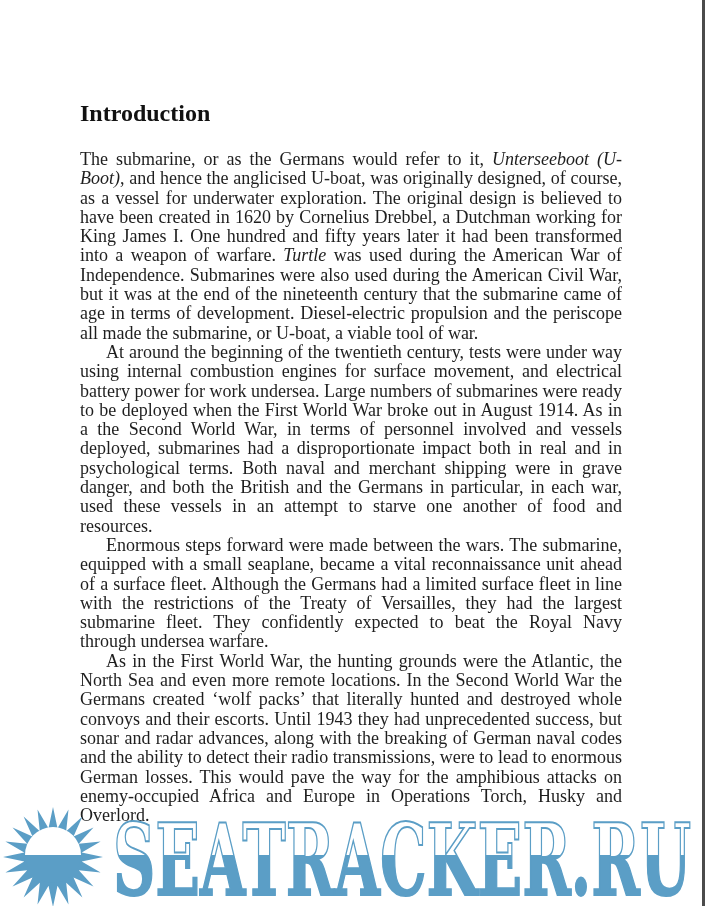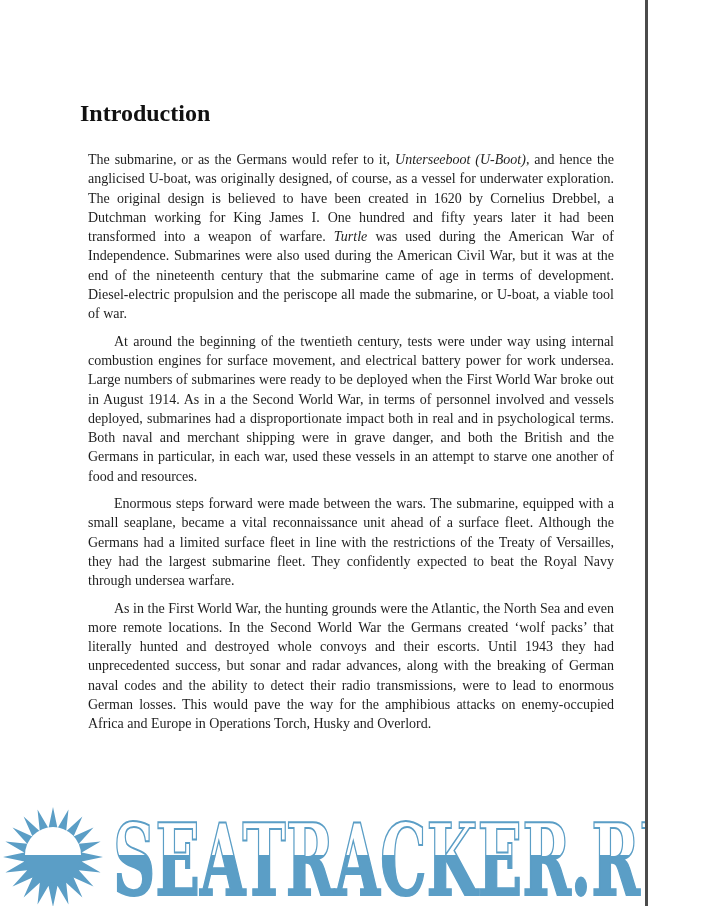--- a/index.html
+++ b/index.html
@@ -1,18 +1,18 @@
 <!DOCTYPE html>
 <html><head>
 <meta charset="utf-8">
 <style>
   html, body { margin: 0; padding: 0; background: #ffffff; }
   .page {
     position: relative;
-    width: 648px;
+    width: 705px;
     height: 906px;
     background: #ffffff;
     box-sizing: border-box;
     border-right: 3px solid #4b4b4b;
     overflow: hidden;
     font-family: "Liberation Serif", serif;
   }
   .content {
     position: absolute;
     left: 80px;
@@ -21,22 +21,22 @@
   }
   h1.title {
     margin: 0 0 24px 0;
     font-size: 24px;
     line-height: 26px;
     font-weight: bold;
     color: #111111;
     font-family: "Liberation Serif", serif;
   }
   .bodytext p {
-    margin: 8px;
-    font-size: 14px;
+    margin: 0;
+    font-size: 18px;
     line-height: 19.3px;
     text-align: justify;
     color: #1e1e1e;
     text-indent: 26px;
   }
   .bodytext p.noindent { text-indent: 0; }
   .it { font-style: italic; }
   .watermark {
     position: absolute;
     left: 0;

